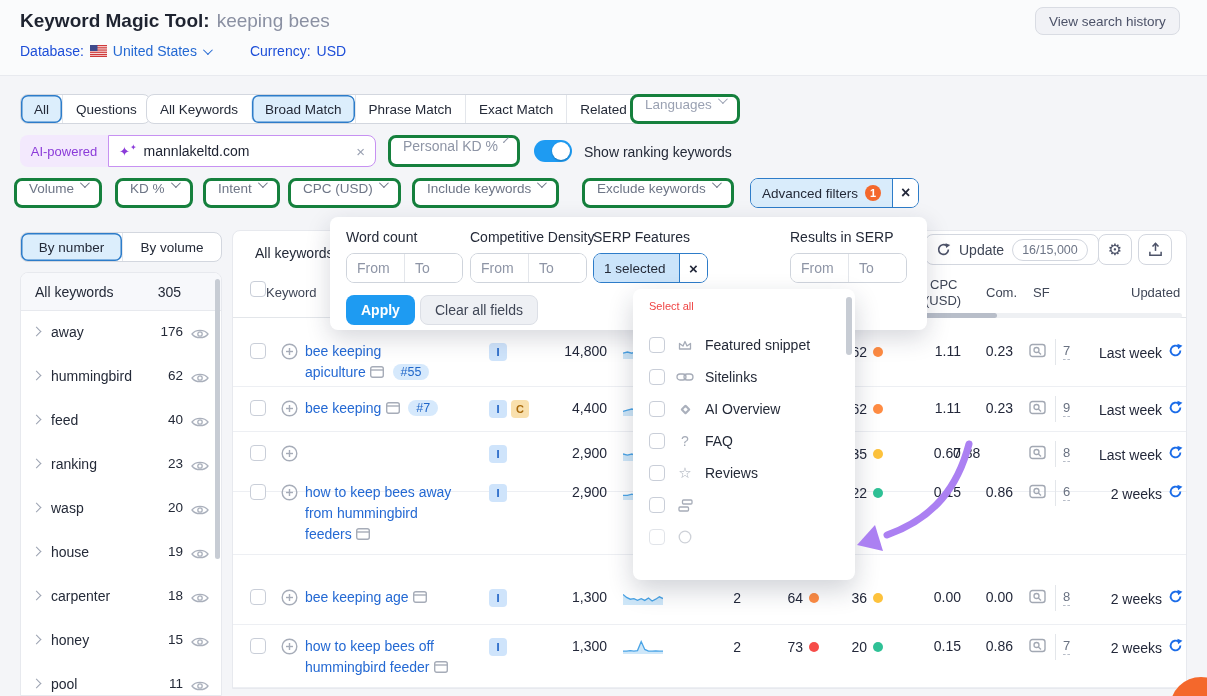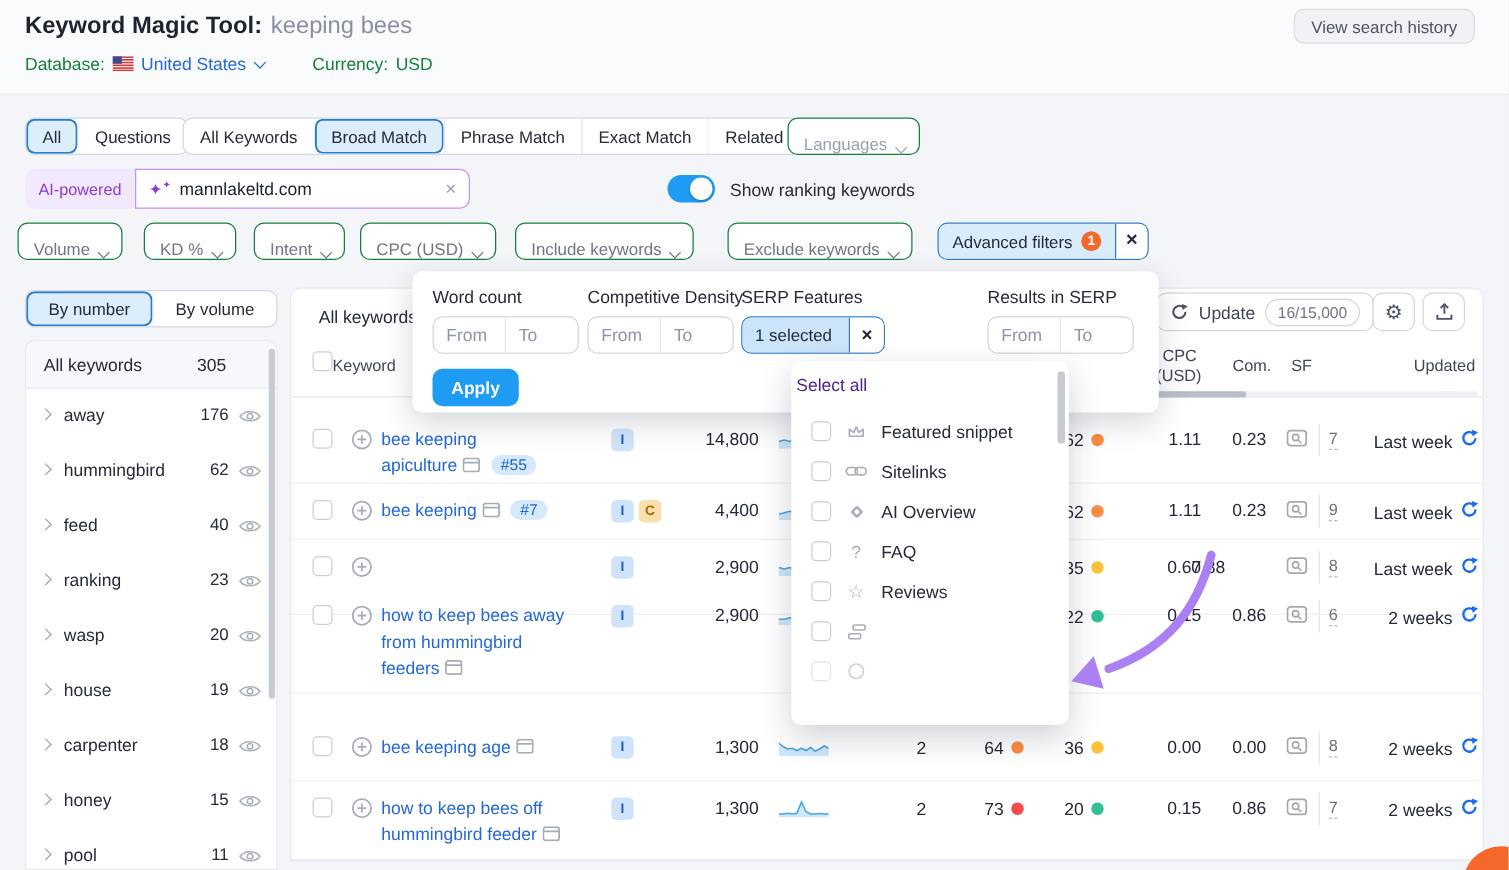--- a/index.html
+++ b/index.html
@@ -4,32 +4,32 @@
 <style>
   *{margin:0;padding:0;box-sizing:border-box}
   body{font-family:"Liberation Sans",sans-serif;background:#e9ebef}
   #stage{position:relative;width:1207px;height:696px;background:#f4f5f8;overflow:hidden}
   .abs{position:absolute}
   .flex{display:flex;align-items:center}
   
   #top-band{left:0;top:0;width:1207px;height:76px;background:#fafbfc;border-bottom:1px solid #e8eaef}
   .h1{font-size:19px;font-weight:bold;color:#1e2330}
   .h1q{font-size:19px;font-weight:500;color:#8a90a2;margin-left:7px}
-  .meta{font-size:14px;color:#15803d}
+  .meta{font-size:14px;color:#1d4ed8}
   .bluelink{color:#2469d3;cursor:pointer}
   .ghost-btn{height:28px;padding:0 13px;background:#f1f2f6;border:1px solid #d9dce3;border-radius:8px;font-size:13.5px;color:#4c5268;display:flex;align-items:center;cursor:pointer}
   
   .chev{display:inline-block;width:7px;height:7px;border-right:1.6px solid currentColor;border-bottom:1.6px solid currentColor;transform:rotate(45deg) translateY(-2px);margin-left:6px}
   
   .tabgroup{display:flex;height:30px;background:#fff;border:1px solid #d3d7df;border-radius:8px}
   .tab{padding:0 13px;display:flex;align-items:center;font-size:13.5px;color:#242a38;border-left:1px solid #e3e6eb;cursor:pointer;white-space:nowrap}
   .tab:first-child{border-left:none;border-radius:7px 0 0 7px}
   .tab:last-child{border-radius:0 7px 7px 0}
   .tab.sel{background:#dceefc;box-shadow:inset 0 0 0 1.5px #2d7cc9;border-radius:7px;border-left-color:transparent}
-  .pill{height:30px;background:#fff;border:1px solid #15803d;border-radius:8px;display:flex;align-items:flex-end;padding:0 12px;font-size:13.5px;color:#6e7687;cursor:pointer;white-space:nowrap}
+  .pill{height:30px;background:#fff;border:3px solid #15803d;border-radius:8px;display:flex;align-items:flex-start;padding:0 12px;font-size:13.5px;color:#6e7687;cursor:pointer;white-space:nowrap}
   
   #ai-label{left:20px;top:135px;width:88px;height:32px;background:#f3e9fd;border-radius:8px 0 0 8px;display:flex;align-items:center;justify-content:center;font-size:13px;color:#8b3bd9}
   #ai-input{left:108px;top:135px;width:268px;height:32px;background:#fff;border:1.5px solid #c791f2;border-radius:0 8px 8px 0;display:flex;align-items:center;padding:0 10px;gap:7px}
   #ai-input input{border:none;outline:none;flex:1;font-size:14px;color:#1c2130;font-family:inherit}
   .toggle{width:38px;height:22px;border-radius:11px;background:#1e9bf2;position:relative;cursor:pointer}
   .toggle .knob{position:absolute;right:2px;top:2px;width:18px;height:18px;border-radius:50%;background:#fff;box-shadow:0 1px 2px rgba(0,0,0,.25)}
   
   #adv-pill{left:750px;top:178px;height:30px;display:flex;border:1px solid #2d7cc9;border-radius:8px;overflow:hidden;cursor:pointer}
   #adv-pill .seg1{background:#d9ecfb;display:flex;align-items:center;gap:7px;padding:0 11px;font-size:13.5px;color:#242a38}
   #adv-pill .seg2{width:26px;background:#fff;border-left:1px solid #2d7cc9;display:flex;align-items:center;justify-content:center;font-size:16px;font-weight:bold;color:#23283a}
@@ -131,20 +131,24 @@
     <span>Languages</span>
       <span class="chev"></span>
   </div>
 
   <div class="abs" id="ai-label">AI-powered</div>
   <div class="abs" id="ai-input">
     <span style="color:#8b3bd9;font-size:13px">✦<span style="font-size:8px;vertical-align:6px">✦</span></span>
     <input type="text" value="mannlakeltd.com" style="">
     <span style="color:#9aa1b2;font-size:15px">×</span>
   </div>
+  <div class="abs pill" style="left:388px;top:135px;height:32px;width:132px;justify-content:space-between;color:#8e95a6;font-size:14px">
+    <span>Personal KD %</span>
+      <span class="chev"></span>
+  </div>
   <div class="abs toggle" style="left:534px;top:140px">
       <div class="knob"></div>
     </div>
   <div class="abs" style="left:584px;top:144px;font-size:14px;color:#242a38">Show ranking keywords</div>
 
   <div class="abs pill" style="left:14px;top:178px">
       <span>Volume</span>
       <span class="chev"></span>
     </div>
   <div class="abs pill" style="left:115px;top:178px">
@@ -575,24 +579,25 @@
     <div id="serp-select">
       <span class="val">1 selected</span>
       <span class="x">×</span>
     </div>
     <div class="fromto" style="left:460px">
       <input placeholder="From" style="">
         <span class="div"></span>
         <input placeholder="To" style="">
     </div>
     <button class="btn-primary">Apply</button>
+    <button class="btn-secondary">Clear all fields</button>
   </div>
 
   <div class="abs" id="serp-dd">
-    <span class="abs" style="left:4px;top:11px;font-size:14px;color:#4c1d95;cursor:pointer">Select all</span>
+    <span class="abs" style="left:16px;top:11px;font-size:11px;color:#ef4444;cursor:pointer">Select all</span>
     <div class="opt" style="top:40px">
       <span class="cb"></span>
       <span class="ic">
           <svg width="16" height="14">
             <path d="M2.5 11 L2.5 5.5 L6 8 L8 3.5 L10 8 L13.5 5.5 L13.5 11 Z" stroke="#a6acb8" fill="none" stroke-width="1.3" stroke-linejoin="round"></path>
           </svg>
         </span>
       <span class="ol">Featured snippet</span>
     </div>
     <div class="opt" style="top:72px">

